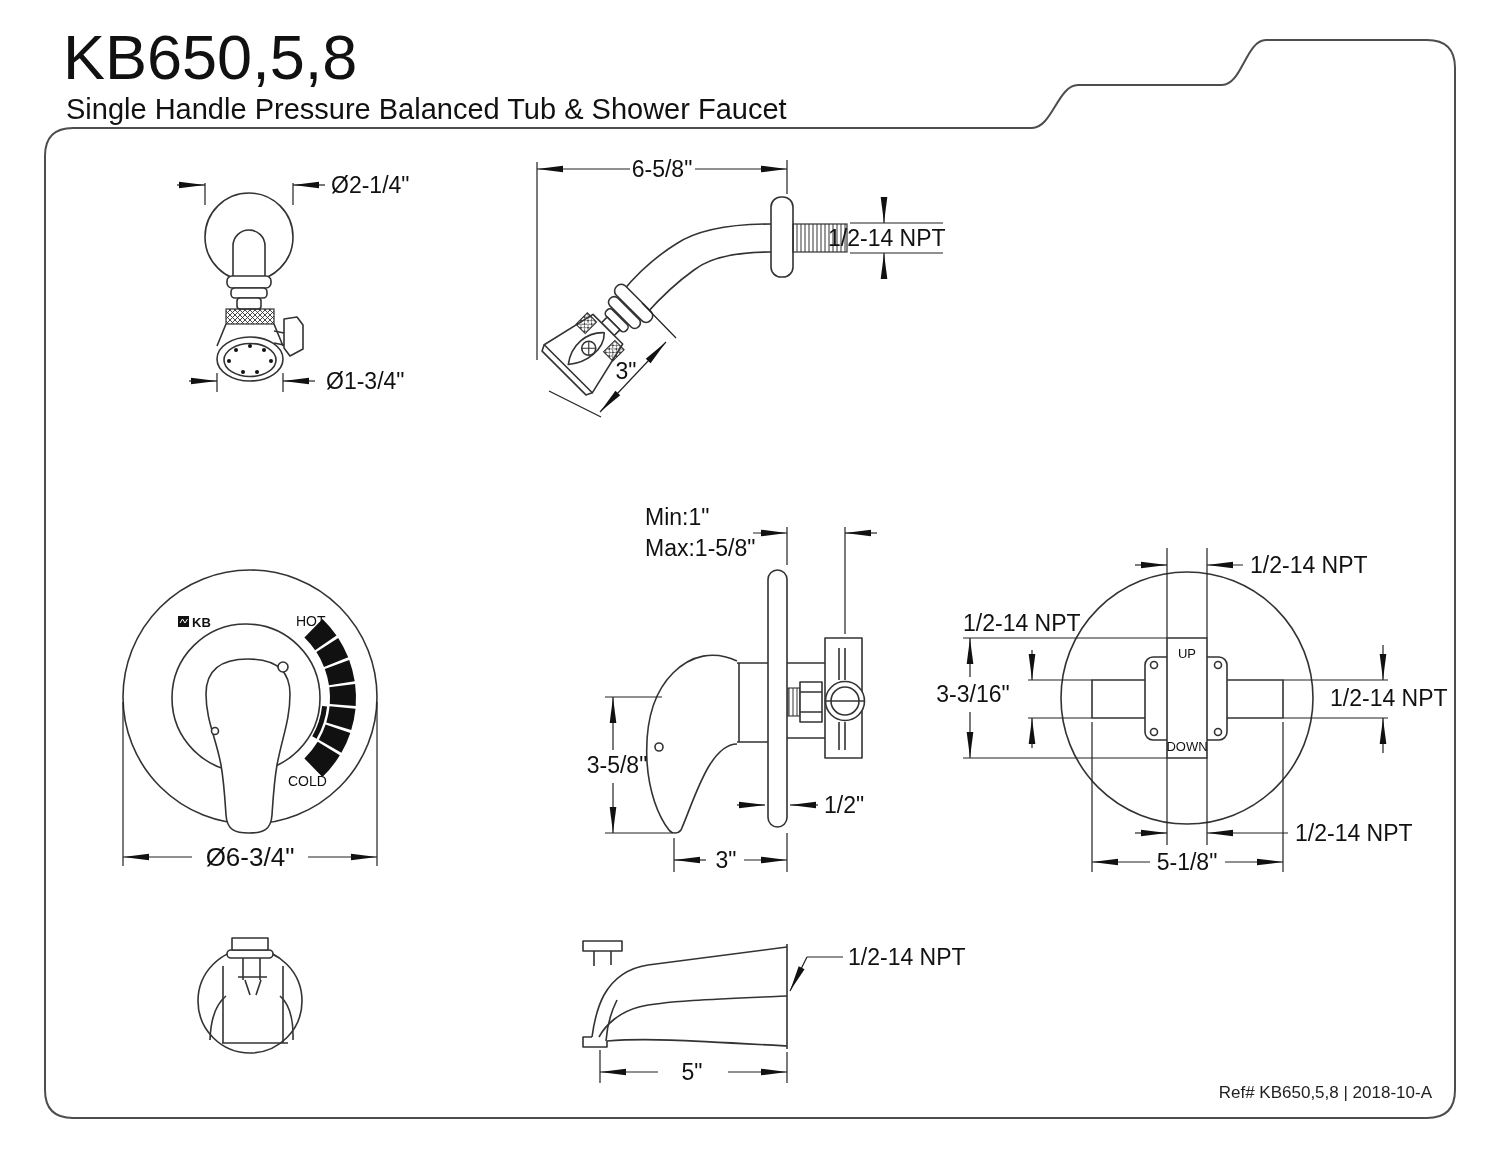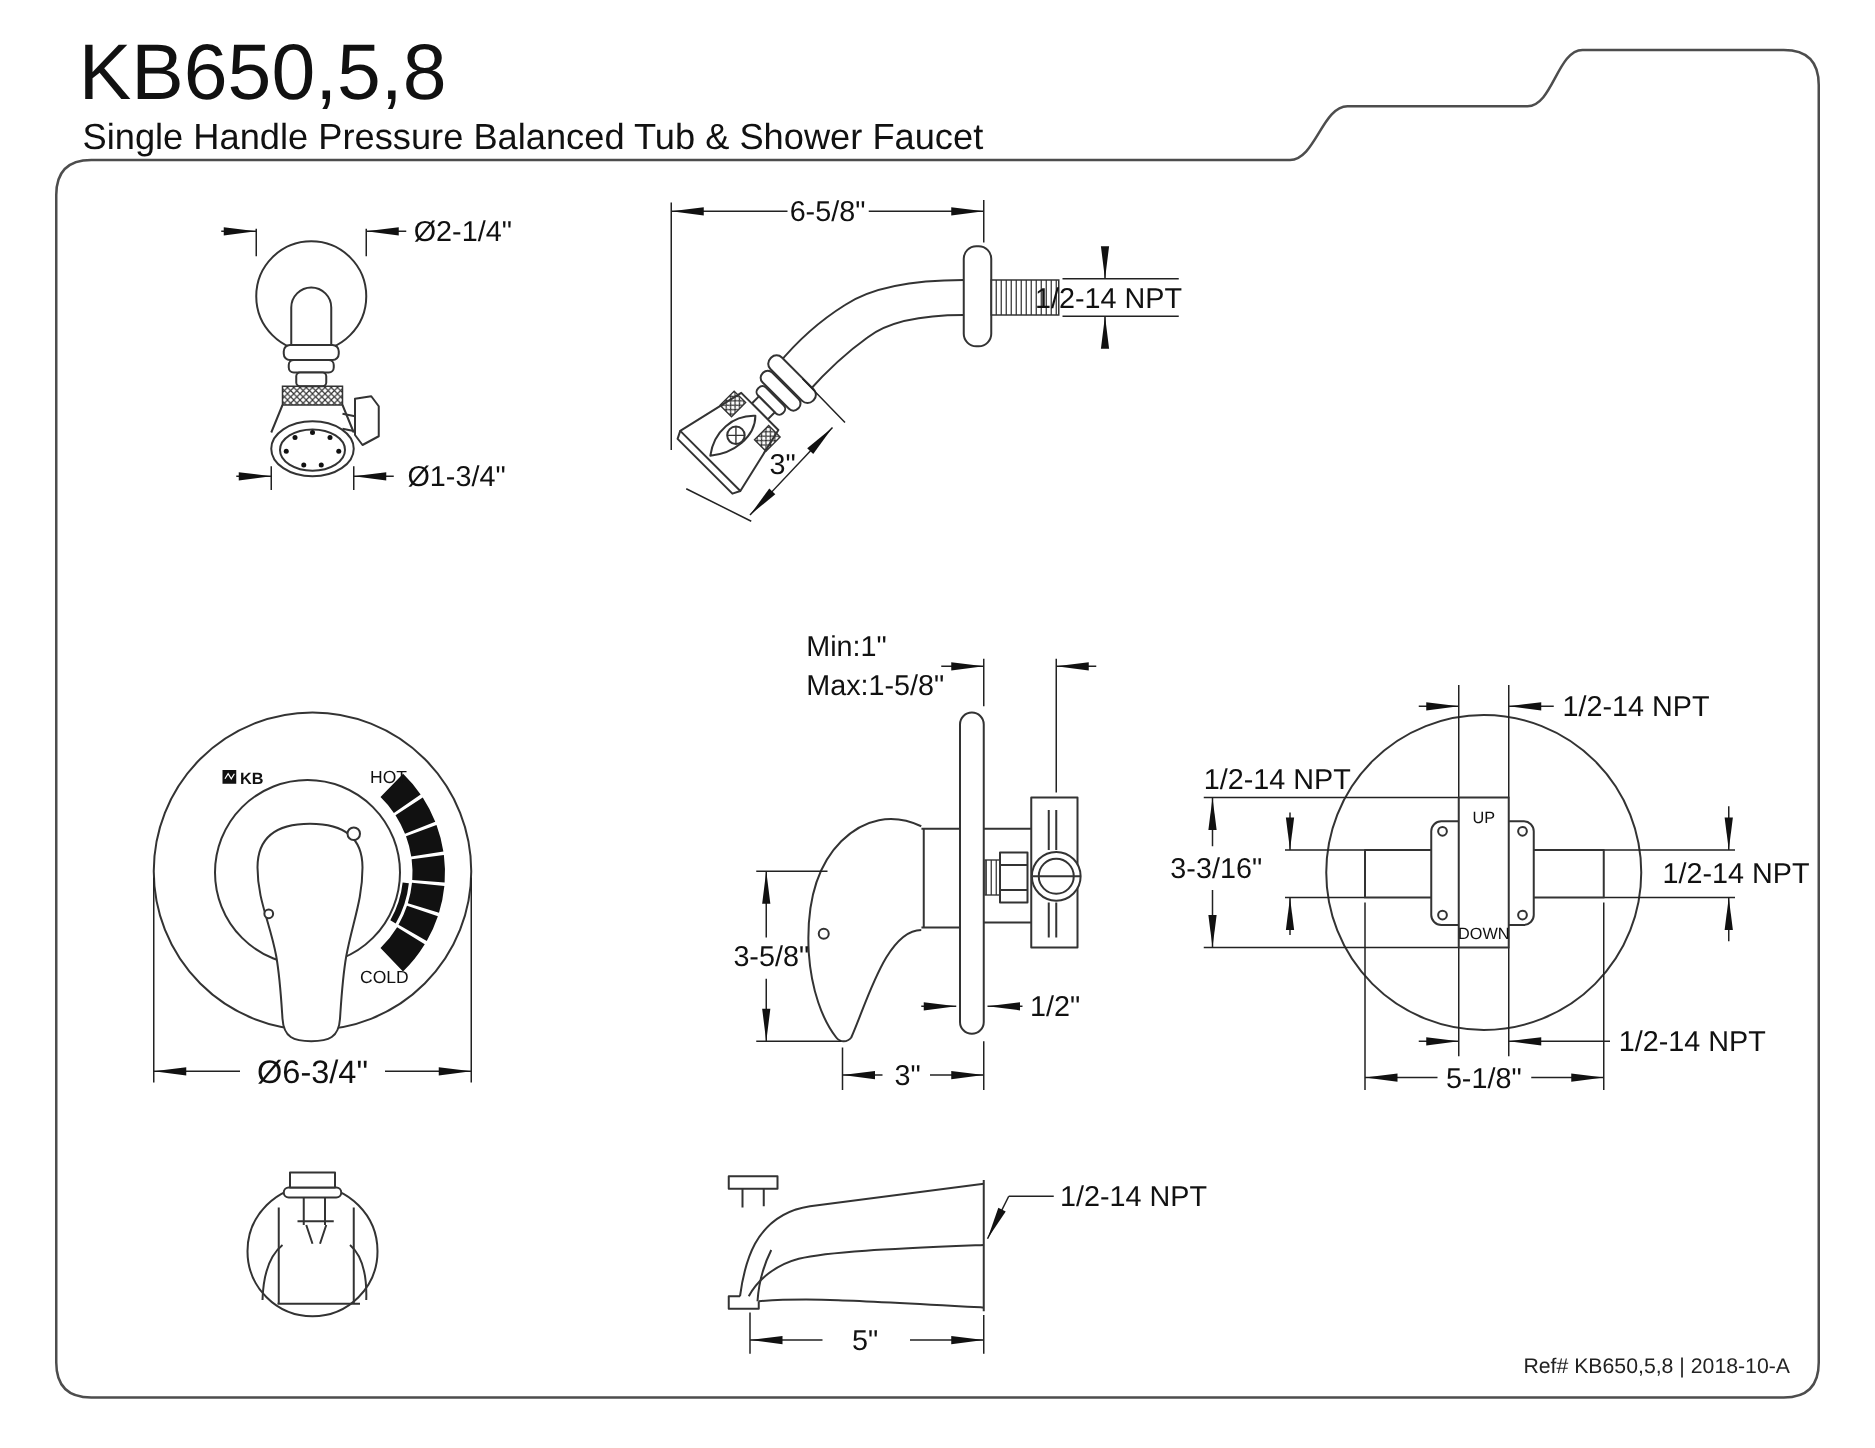--- a/index.html
+++ b/index.html
@@ -1,16 +1,16 @@
 <!DOCTYPE html>
 <html><head>
 <meta charset="utf-8">
 <style>
   html,body { margin:0; padding:0; background:#fff; }
-  .sheet { position:relative; width:1500px; height:1159px; background:#ef4444; overflow:hidden; }
+  .sheet { position:relative; width:1500px; height:1159px; background:#e5e5e5; overflow:hidden; }
   svg text { font-family:"Liberation Sans","DejaVu Sans",sans-serif; fill:#111; }
   .ln  { fill:none; stroke:#333; stroke-width:1.6; stroke-linejoin:round; }
   .lnf { fill:#ffffff; stroke:#333; stroke-width:1.6; stroke-linejoin:round; }
   .dim { fill:none; stroke:#222; stroke-width:1.2; }
   .blk { fill:#111; stroke:none; }
   .t-title { font-size:63px; }
   .t-sub   { font-size:29px; }
   .t-ref   { font-size:17px; fill:#222; }
   .t-dim   { font-size:23px; }
   .t-dim-lg{ font-size:26px; }

